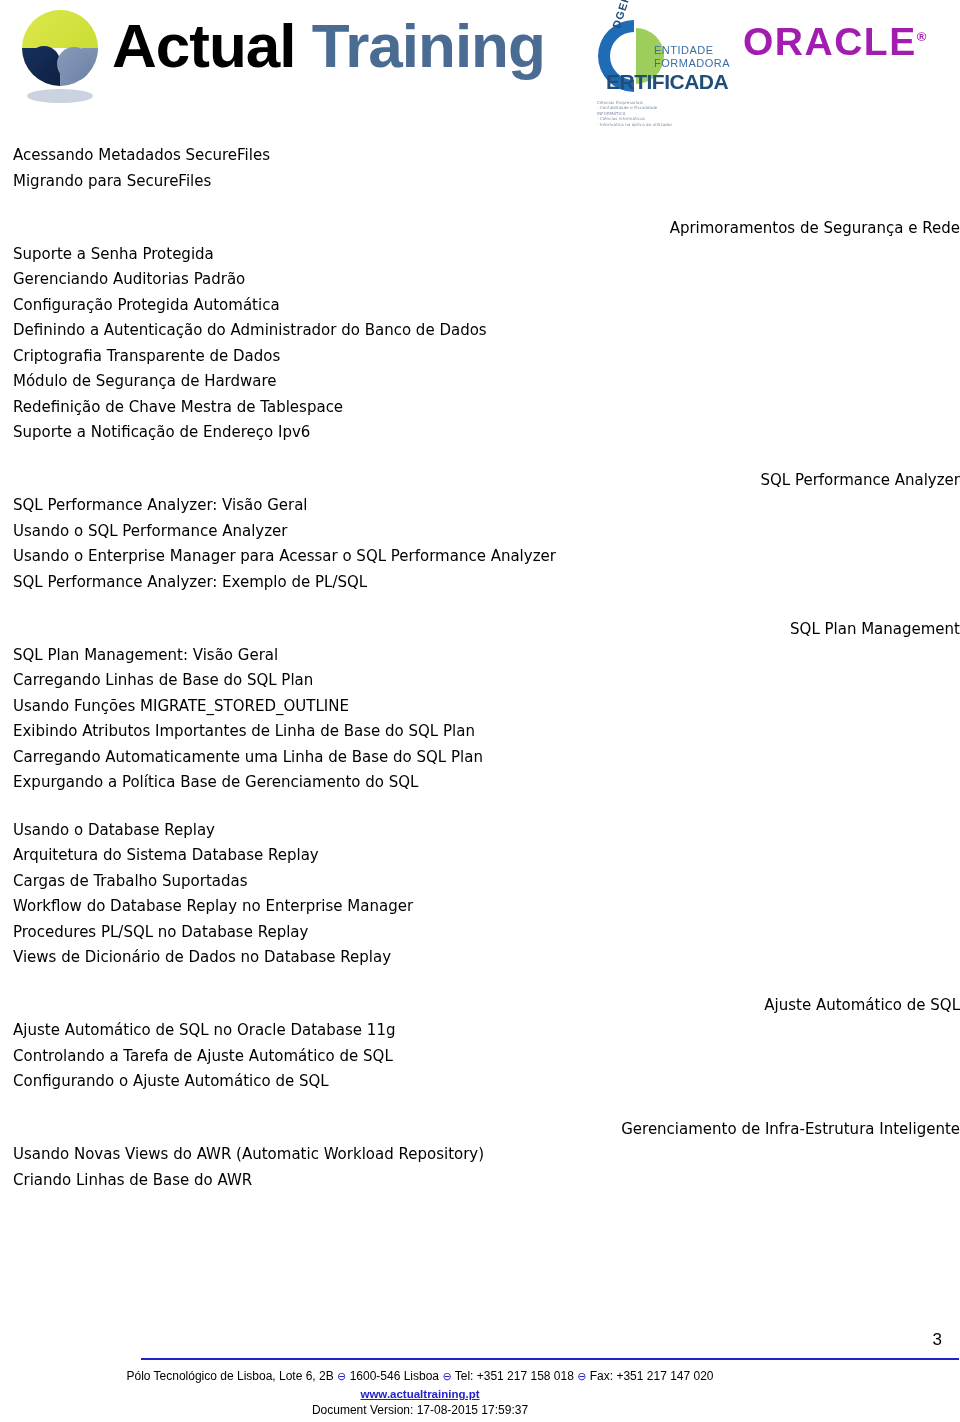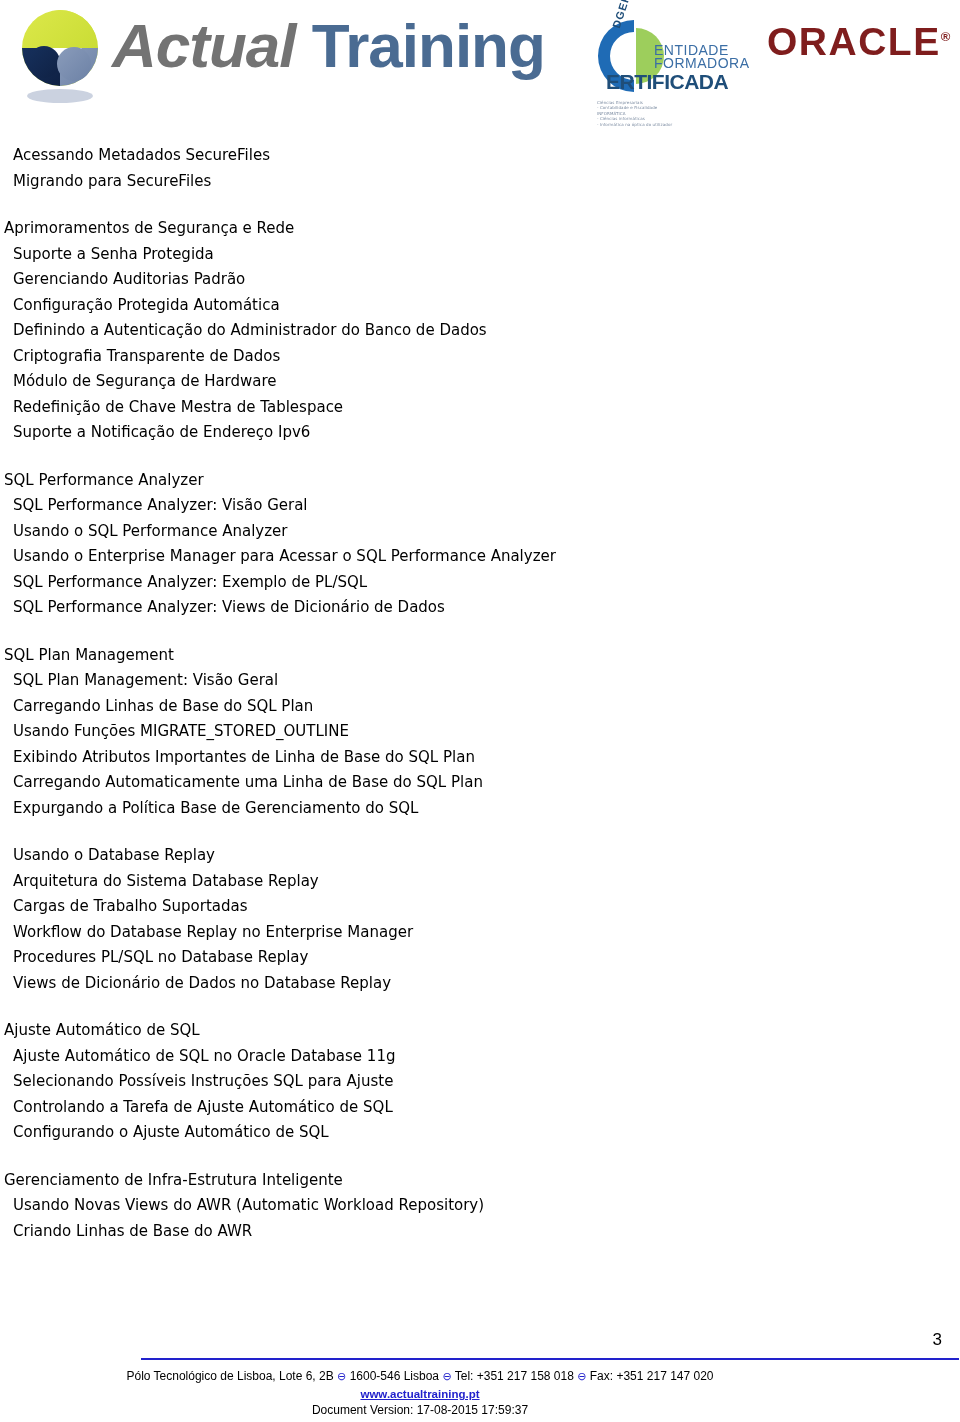--- a/index.html
+++ b/index.html
@@ -39,35 +39,35 @@
     position: absolute;
     left: 112px;
     top: 6px;
     font-family: "Liberation Sans", sans-serif;
     font-size: 62px;
     font-weight: bold;
     letter-spacing: -1px;
     line-height: 80px;
     white-space: nowrap;
   }
-  .wm-a { color: #737373; font-style: italic; }
+  .wm-a { color: #000000; }
   .wm-b { color: #4a6b92; }
 
   .logo-dgert {
     position: absolute;
     left: 570px;
     top: 4px;
     width: 160px;
     height: 122px;
   }
   .dgert-ent {
     position: absolute;
     left: 84px; top: 40px;
     font-family: "Liberation Sans", sans-serif;
-    font-size: 14px;
+    font-size: 11px;
     color: #3b6ea5;
     letter-spacing: 0.5px;
     line-height: 13px;
   }
   .dgert-cert {
     position: absolute;
     left: 36px; top: 66px;
     font-family: "Liberation Sans", sans-serif;
     font-size: 21px;
     font-weight: bold;
@@ -91,26 +91,26 @@
     width: 120px;
     font-size: 4px;
     line-height: 5.4px;
     color: #7a8aa0;
     letter-spacing: 0.1px;
     white-space: pre-line;
   }
 
   .logo-oracle {
     position: absolute;
-    left: 767px;
+    left: 743px;
     top: 20px;
     font-family: "Liberation Sans", sans-serif;
     font-size: 39px;
     font-weight: bold;
-    color: #7f1d1d;
+    color: #a21caf;
     letter-spacing: 1.5px;
     white-space: nowrap;
   }
   .logo-oracle .reg {
     font-size: 13px;
     vertical-align: super;
   }
 
   
   .content {
@@ -121,20 +121,21 @@
   }
   .group { margin: 0; padding: 0; }
   .group + .group { margin-top: 22px; }
   .heading {
     margin: 0;
     padding: 0 0 0 4px;
     font-size: 15px;
     line-height: 25.5px;
     font-weight: normal;
     white-space: nowrap;
+    text-align: right;
   }
   .item {
     margin: 0;
     padding: 0 17px 0 13px;
     font-size: 15px;
     line-height: 25.5px;
     white-space: nowrap;
   }
 
   
@@ -263,21 +264,20 @@
       <div class="item">Módulo de Segurança de Hardware</div>
       <div class="item">Redefinição de Chave Mestra de Tablespace</div>
       <div class="item">Suporte a Notificação de Endereço Ipv6</div>
     </div>
     <div class="group">
       <div class="heading">SQL Performance Analyzer</div>
       <div class="item">SQL Performance Analyzer: Visão Geral</div>
       <div class="item">Usando o SQL Performance Analyzer</div>
       <div class="item">Usando o Enterprise Manager para Acessar o SQL Performance Analyzer</div>
       <div class="item">SQL Performance Analyzer: Exemplo de PL/SQL</div>
-      <div class="item">SQL Performance Analyzer: Views de Dicionário de Dados</div>
     </div>
     <div class="group">
       <div class="heading">SQL Plan Management</div>
       <div class="item">SQL Plan Management: Visão Geral</div>
       <div class="item">Carregando Linhas de Base do SQL Plan</div>
       <div class="item">Usando Funções MIGRATE_STORED_OUTLINE</div>
       <div class="item">Exibindo Atributos Importantes de Linha de Base do SQL Plan</div>
       <div class="item">Carregando Automaticamente uma Linha de Base do SQL Plan</div>
       <div class="item">Expurgando a Política Base de Gerenciamento do SQL</div>
     </div>
@@ -285,21 +285,20 @@
       <div class="item">Usando o Database Replay</div>
       <div class="item">Arquitetura do Sistema Database Replay</div>
       <div class="item">Cargas de Trabalho Suportadas</div>
       <div class="item">Workflow do Database Replay no Enterprise Manager</div>
       <div class="item">Procedures PL/SQL no Database Replay</div>
       <div class="item">Views de Dicionário de Dados no Database Replay</div>
     </div>
     <div class="group">
       <div class="heading">Ajuste Automático de SQL</div>
       <div class="item">Ajuste Automático de SQL no Oracle Database 11g</div>
-      <div class="item">Selecionando Possíveis Instruções SQL para Ajuste</div>
       <div class="item">Controlando a Tarefa de Ajuste Automático de SQL</div>
       <div class="item">Configurando o Ajuste Automático de SQL</div>
     </div>
     <div class="group">
       <div class="heading">Gerenciamento de Infra-Estrutura Inteligente</div>
       <div class="item">Usando Novas Views do AWR (Automatic Workload Repository)</div>
       <div class="item">Criando Linhas de Base do AWR</div>
     </div>
   </div>
 

